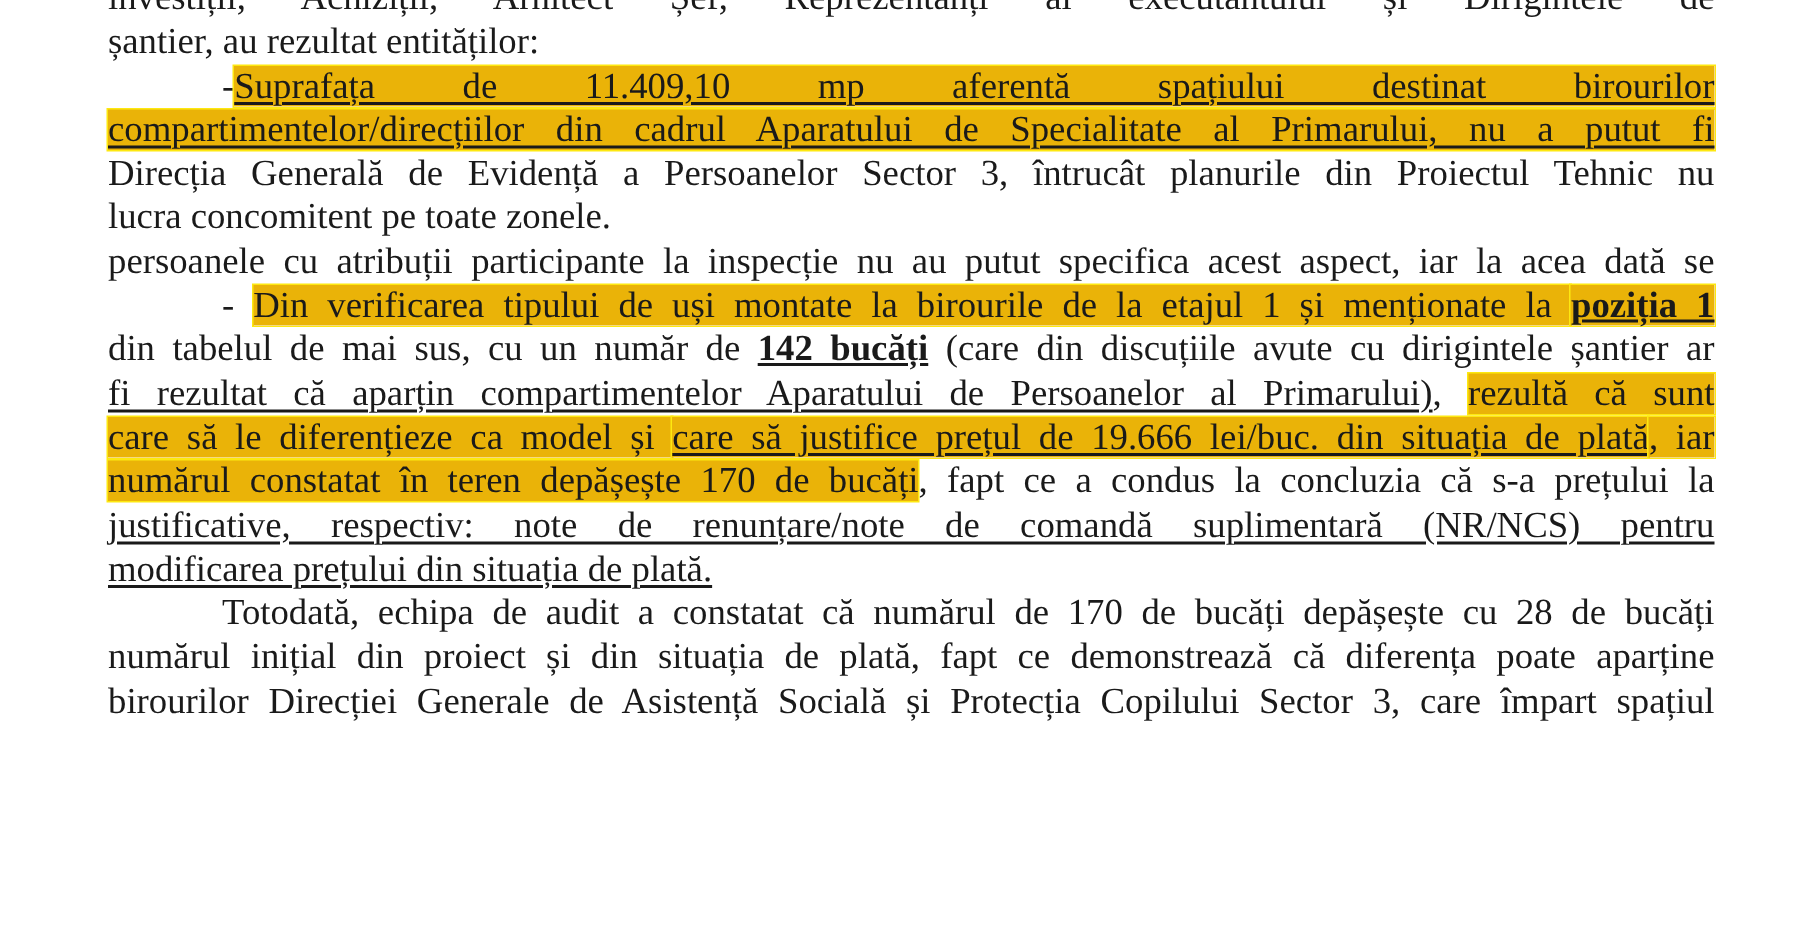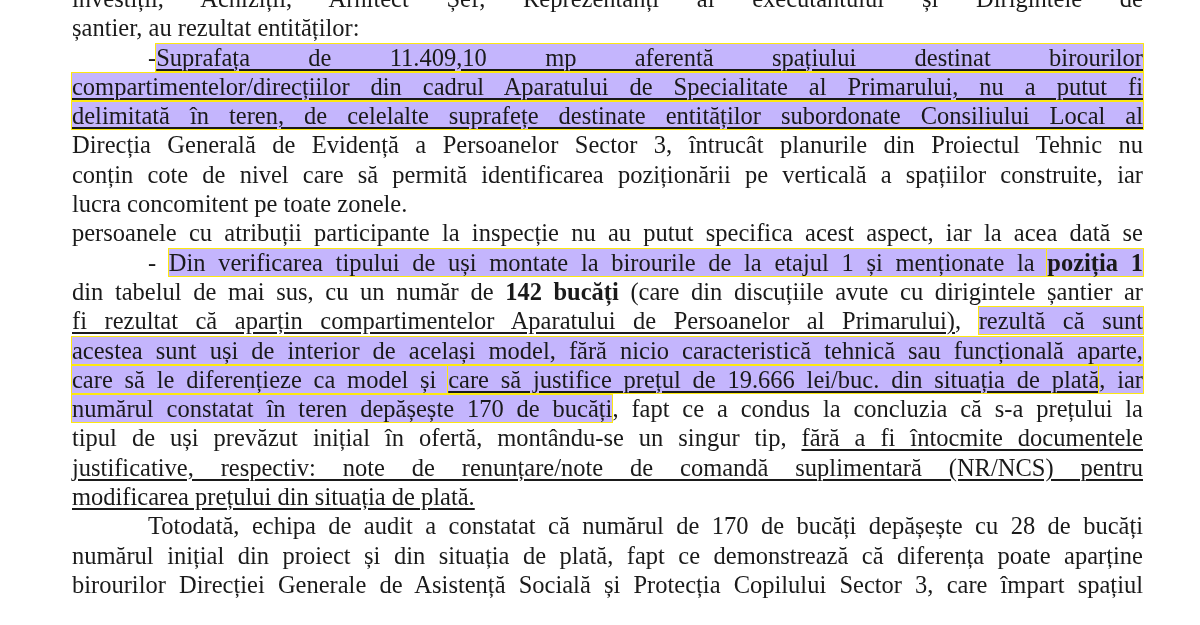--- a/index.html
+++ b/index.html
@@ -5,45 +5,41 @@
   html, body { margin:0; padding:0; background:#ffffff; }
   body { width:1200px; height:625px; overflow:hidden; position:relative; }
   .page {
     position:absolute; left:72px; top:-16px; width:1071px;
     font-family:"Liberation Serif","DejaVu Serif",serif;
     font-size:24.5px; line-height:29.3px; color:#1a1a1a;
   }
   .line { display:block; white-space:nowrap; height:29.3px; position:relative; }
   .j { text-align:justify; text-align-last:justify; white-space:normal; }
   .ind { padding-left:76px; }
-  .hl { background:#c4b5fd; box-shadow:0 0 0 1px #fde810; }
+  .hl { background:#eab308; box-shadow:0 0 0 1px #fde810; }
   .u { text-decoration:underline; text-decoration-thickness:1.5px; text-underline-offset:3px; }
-  b { font-weight:bold; }
+  b { font-weight:bold;text-decoration:underline; }
 </style>
 </head>
 <body>
 
 <div class="page">
   <span class="line j">investiții, Achiziții, Arhitect Șef, Reprezentanți ai executantului și Dirigintele de</span>
   <span class="line">șantier, au rezultat entităților:</span>
 
   <span class="line j ind"><span>-</span><span class="hl u">Suprafața de 11.409,10 mp aferentă spațiului destinat birourilor</span></span>
   <span class="line j"><span class="hl u">compartimentelor/direcțiilor din cadrul Aparatului de Specialitate al Primarului, nu a putut fi</span></span>
-  <span class="line j"><span class="hl u">delimitată în teren,  de celelalte suprafețe destinate entităților subordonate Consiliului Local al</span></span>
   <span class="line j">Direcția Generală de Evidență a Persoanelor Sector 3, întrucât planurile din Proiectul Tehnic nu</span>
-  <span class="line j">conțin cote de nivel care să permită identificarea poziționării pe verticală a spațiilor construite, iar</span>
   <span class="line">lucra concomitent pe toate zonele.</span>
   <span class="line j">persoanele cu atribuții participante la inspecție nu au putut specifica acest aspect, iar la acea dată se</span>
 
   <span class="line j ind"><span>- </span><span class="hl">Din verificarea tipului de uși montate la birourile de la etajul 1 și menționate la </span><b class="hl">poziția 1</b></span>
   <span class="line j"><span>din tabelul de mai sus, cu un număr de </span><b>142 bucăți</b><span> (care din discuțiile avute cu dirigintele șantier ar</span></span>
   <span class="line j"><span class="u">fi rezultat că aparțin compartimentelor Aparatului de Persoanelor al Primarului)</span><span>, </span><span class="hl">rezultă că sunt</span></span>
-  <span class="line j"><span class="hl">acestea sunt uși de interior de același model, fără nicio caracteristică tehnică sau funcțională aparte,</span></span>
   <span class="line j"><span class="hl">care să le diferențieze ca model și </span><span class="hl u">care să justifice prețul de 19.666 lei/buc. din situația de plată</span><span class="hl">, iar</span></span>
   <span class="line j"><span class="hl">numărul constatat în teren depășește 170 de bucăți</span><span>, fapt ce a condus la concluzia că s-a prețului la</span></span>
-  <span class="line j"><span>tipul de uși prevăzut inițial în ofertă, montându-se un singur tip, </span><span class="u">fără a fi întocmite documentele</span></span>
   <span class="line j"><span class="u">justificative, respectiv: note de renunțare/note de comandă suplimentară (NR/NCS) pentru</span></span>
   <span class="line"><span class="u">modificarea prețului din situația de plată.</span></span>
 
   <span class="line j ind">Totodată, echipa de audit a constatat că numărul de 170 de bucăți depășește cu 28 de bucăți</span>
   <span class="line j">numărul inițial din proiect și din situația de plată, fapt ce demonstrează că diferența poate aparține</span>
   <span class="line j">birourilor Direcției Generale de Asistență Socială și Protecția Copilului Sector 3, care împart spațiul</span>
 </div>
 
 </body></html>

